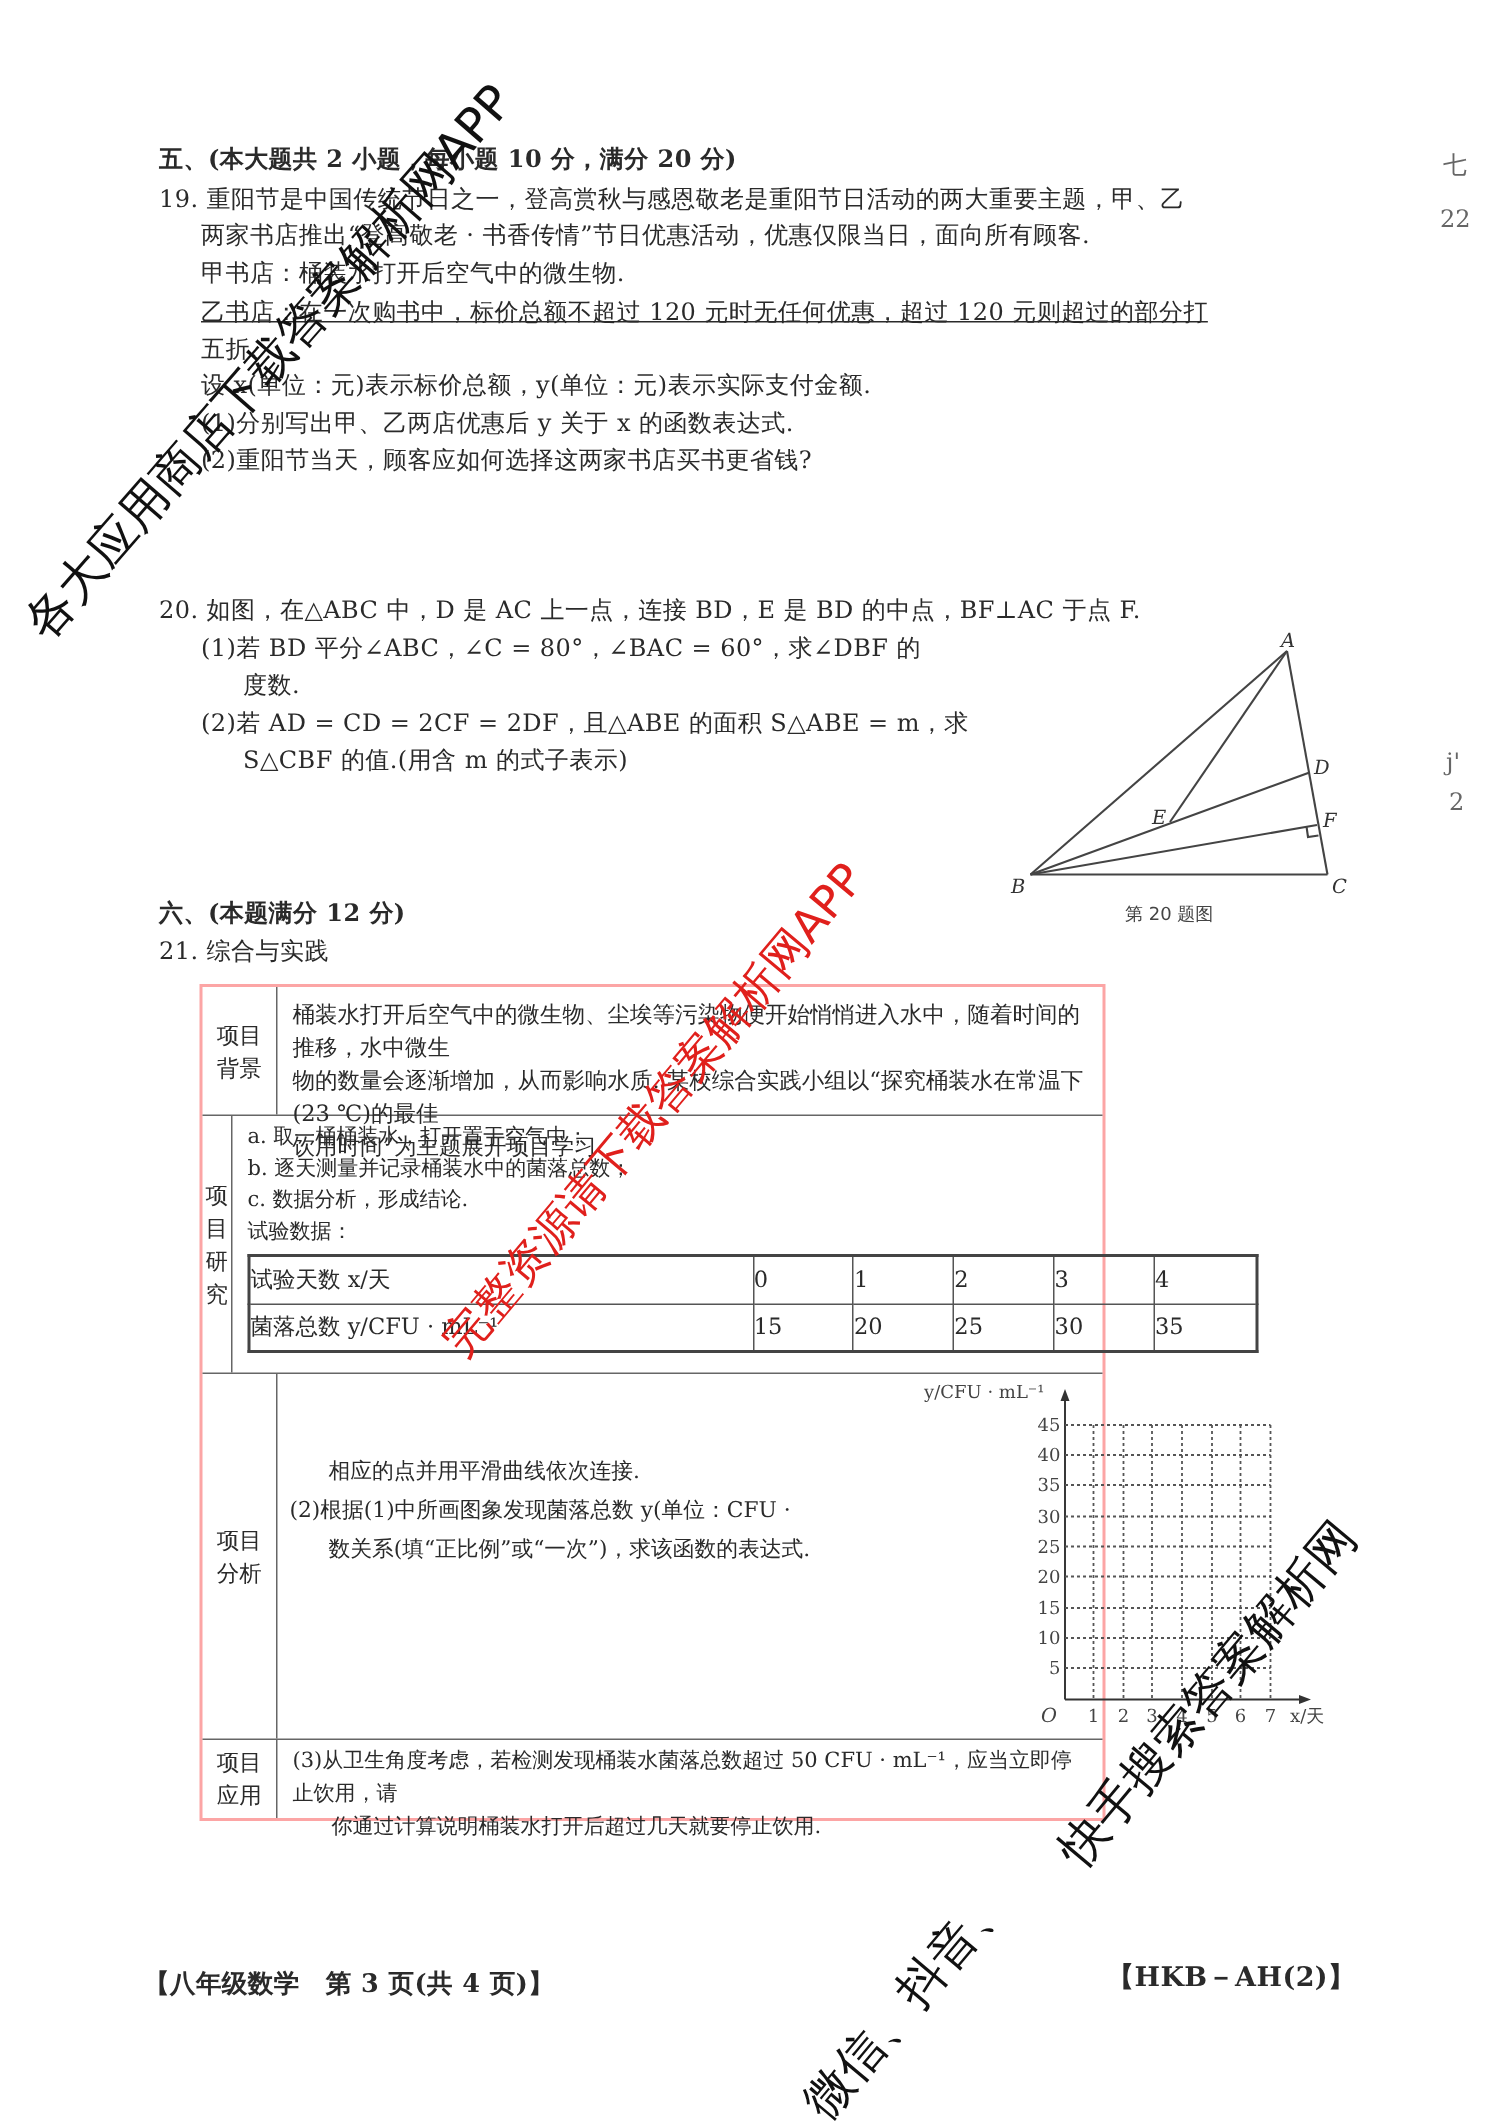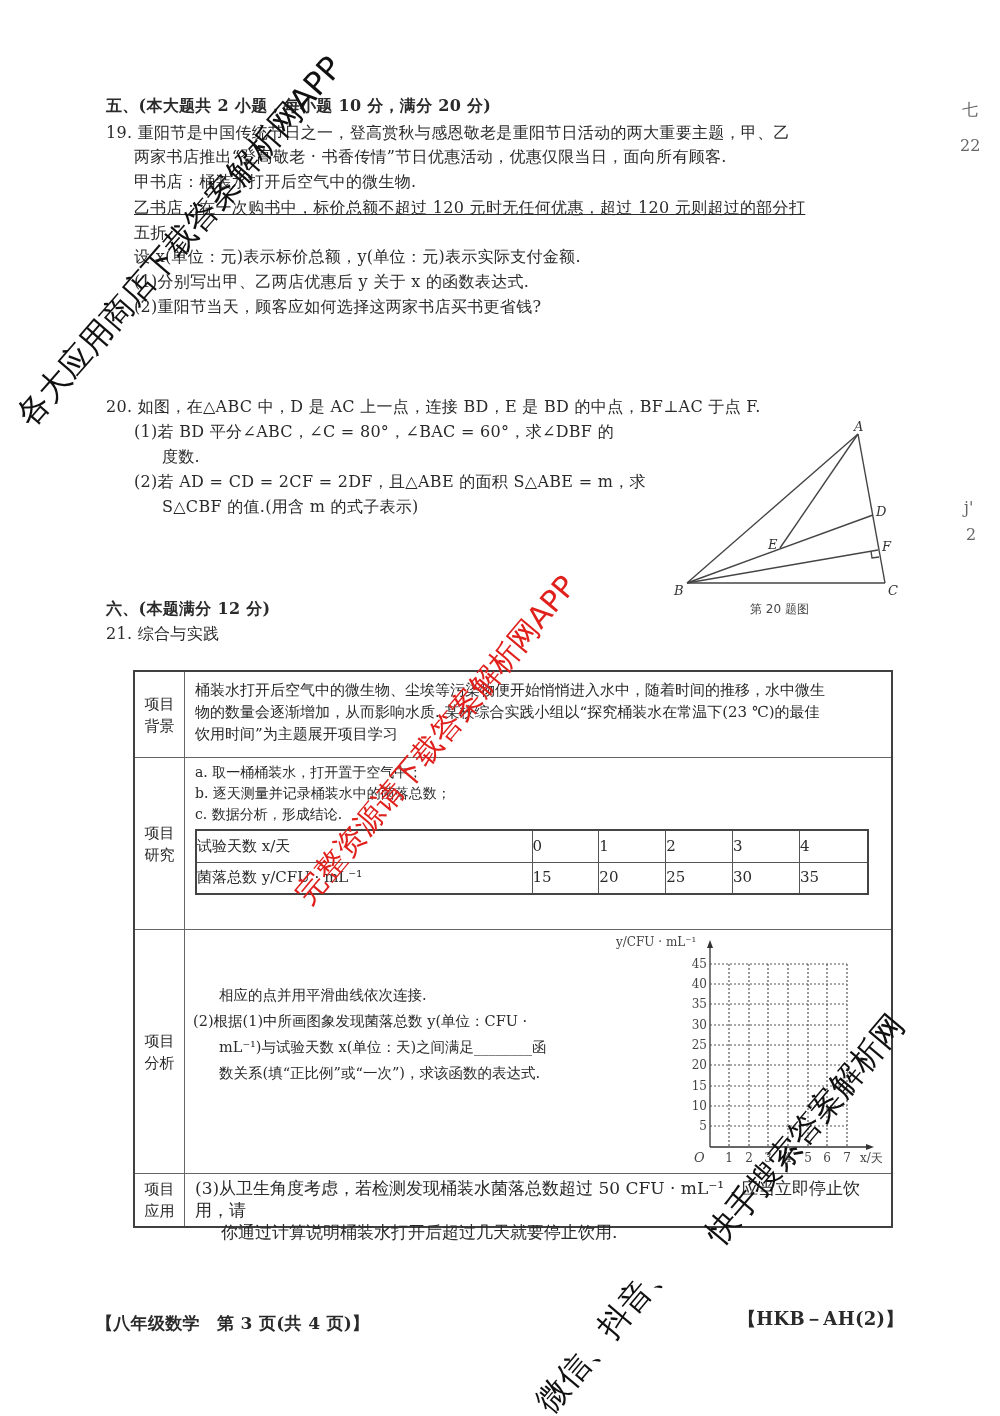--- a/index.html
+++ b/index.html
@@ -4,21 +4,21 @@
 <style>
   * { box-sizing: border-box; margin: 0; padding: 0; }
   html, body { width: 1000px; height: 1416px; background: #ffffff; overflow: hidden; }
   body { position: relative; font-family: "DejaVu Serif", "Liberation Serif", serif; color: #2a2a2a; }
 
   .line { position: absolute; font-size: 16px; line-height: 20px; white-space: nowrap; letter-spacing: 0.3px; }
   .bold { font-weight: bold; }
   .margin-note { position: absolute; font-size: 16px; color: #666; }
 
   
-  .q21-table { position: absolute; left: 133px; top: 670px; width: 760px; border: 2px solid #404040; }
+  .q21-table { position: absolute; left: 133px; top: 656px; width: 604px; border: 2px solid #fca5a5; }
   .q21-row { display: flex; border-top: 1.5px solid #666; }
   .q21-row:first-child { border-top: none; }
   .q21-head { width: 50px; border-right: 1.5px solid #666; display: flex; align-items: center; justify-content: center; text-align: center; font-size: 15px; line-height: 22px; padding: 2px; }
   .q21-body { flex: 1; padding: 6px 10px; font-size: 15px; line-height: 22px; position: relative; }
 
   .data-table { border-collapse: collapse; margin-top: 4px; width: 674px; border: 2px solid #444; }
   .data-table td { border: 1.5px solid #555; text-align: left; height: 32px; font-size: 15px; }
   .data-table td.first { width: 336px; }
 
   .watermark { position: absolute; white-space: nowrap; font-family: "DejaVu Sans", "Liberation Sans", sans-serif; transform-origin: left bottom; }
@@ -92,20 +92,21 @@
   </div>
 
   <div class="q21-row" style="height:172px;">
     <div class="q21-head">
       <div><span>项目</span><br><span>研究</span></div>
     </div>
     <div class="q21-body" style="padding-top:4px;font-size:14px;line-height:21px;">
       <div>a. 取一桶桶装水，打开置于空气中；</div>
       <div>b. 逐天测量并记录桶装水中的菌落总数；</div>
       <div>c. 数据分析，形成结论.</div>
+      <div>试验数据：</div>
       <table class="data-table">
         <tbody>
             <tr>
           <td class="first">试验天数 x/天</td>
           <td>0</td>
           <td>1</td>
           <td>2</td>
           <td>3</td>
           <td>4</td>
         </tr>
@@ -123,21 +124,20 @@
   </div>
 
   <div class="q21-row" style="height:244px;">
     <div class="q21-head">
       <div><span>项目</span><br><span>分析</span></div>
     </div>
     <div class="q21-body" style="padding:0;">
       <div style="position:absolute;left:8px;top:52px;font-size:14.5px;line-height:26px;">
         <div style="padding-left:26px;">相应的点并用平滑曲线依次连接.</div>
         <div>(2)根据(1)中所画图象发现菌落总数 y(单位：CFU ·</div>
-        <div style="padding-left:26px;">mL⁻¹)与试验天数 x(单位：天)之间满足________函</div>
         <div style="padding-left:26px;">数关系(填“正比例”或“一次”)，求该函数的表达式.</div>
       </div>
       <svg class="grid-svg" style="position:absolute;left:425px;top:2px;" width="290" height="240" viewBox="0 0 290 240">
 
         <line x1="100" y1="215" x2="100" y2="14" stroke="#333" stroke-width="1.3"></line>
         <polygon points="100,8 97,16 103,16" fill="#333"></polygon>
         <line x1="100" y1="215" x2="258" y2="215" stroke="#333" stroke-width="1.3"></line>
         <polygon points="264,215 256,212 256,218" fill="#333"></polygon>
 
         <g stroke="#555" stroke-width="1.2" stroke-dasharray="2,2">
@@ -182,21 +182,21 @@
         <text x="250" y="230" font-size="12" fill="#444">x/天</text>
         <text x="6" y="14" font-size="12" fill="#444">y/CFU · mL⁻¹</text>
       </svg>
     </div>
   </div>
 
   <div class="q21-row" style="height:53px;">
     <div class="q21-head">
       <div><span>项目</span><br><span>应用</span></div>
     </div>
-    <div class="q21-body" style="padding-top:3px;font-size:17px;">
+    <div class="q21-body" style="padding-top:3px;font-size:14px;">
       <div>(3)从卫生角度考虑，若检测发现桶装水菌落总数超过 50 CFU · mL⁻¹，应当立即停止饮用，请</div>
       <div style="padding-left:26px;">你通过计算说明桶装水打开后超过几天就要停止饮用.</div>
     </div>
   </div>
 </div>
 
 <div class="line bold" style="left:96px;top:1313px;font-size:17px;">【八年级数学　第 3 页(共 4 页)】</div>
 <div class="line bold" style="left:738px;top:1309px;font-size:18px;">【HKB－AH(2)】</div>
 
 <div class="watermark" style="left:40px;top:392px;font-size:32px;color:#111;transform:rotate(-49deg);">各大应用商店下载答案解析网APP</div>

